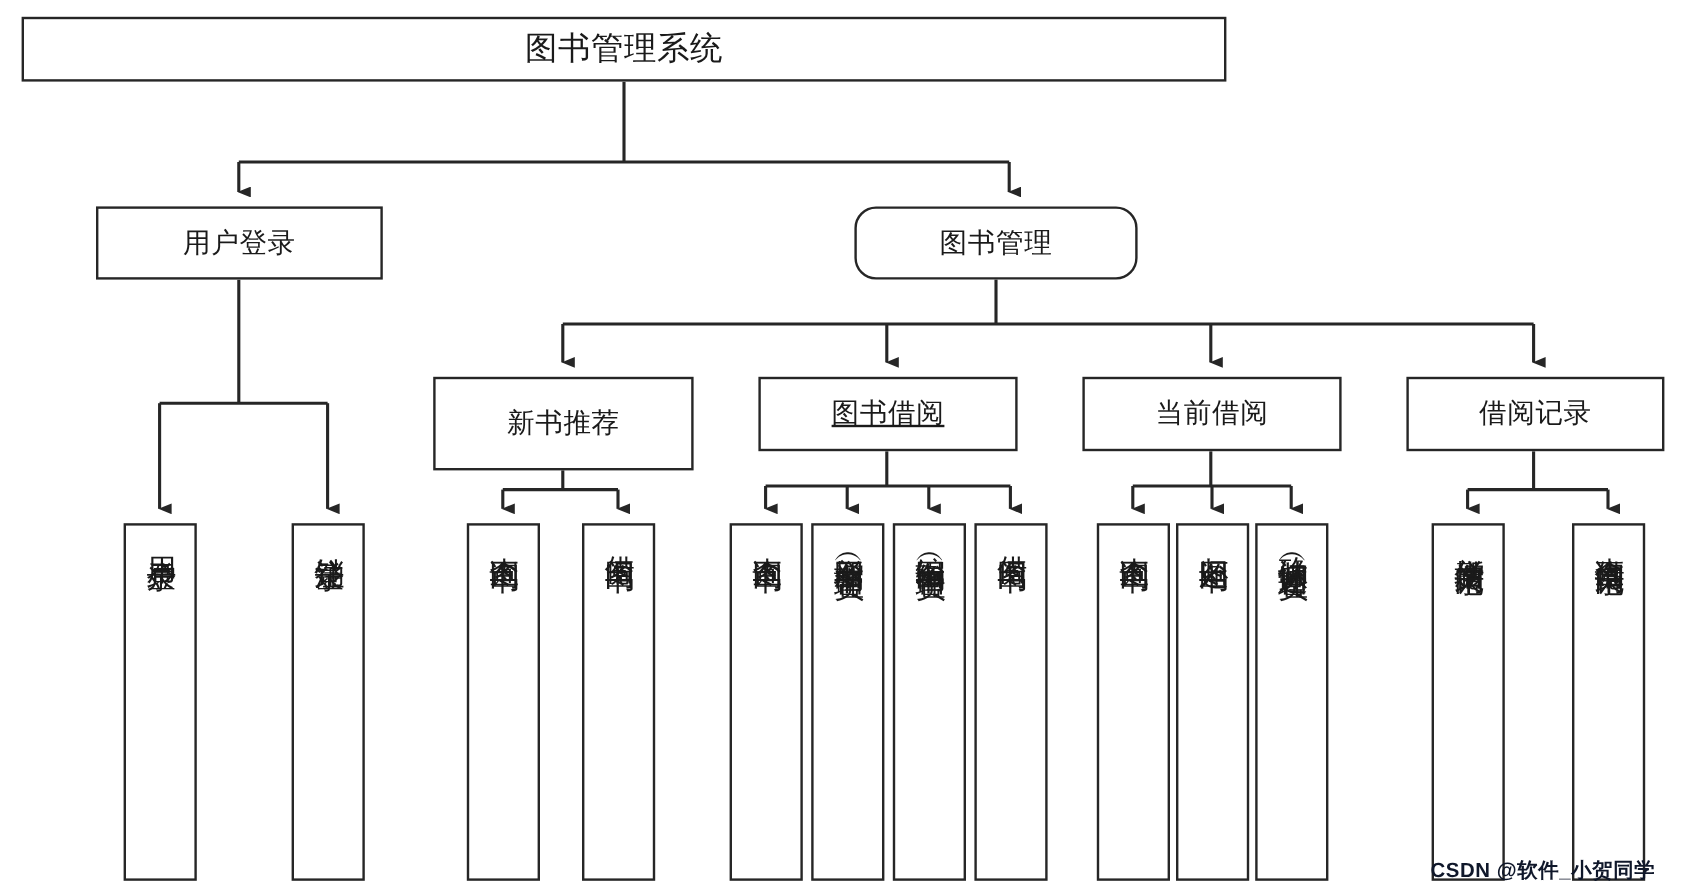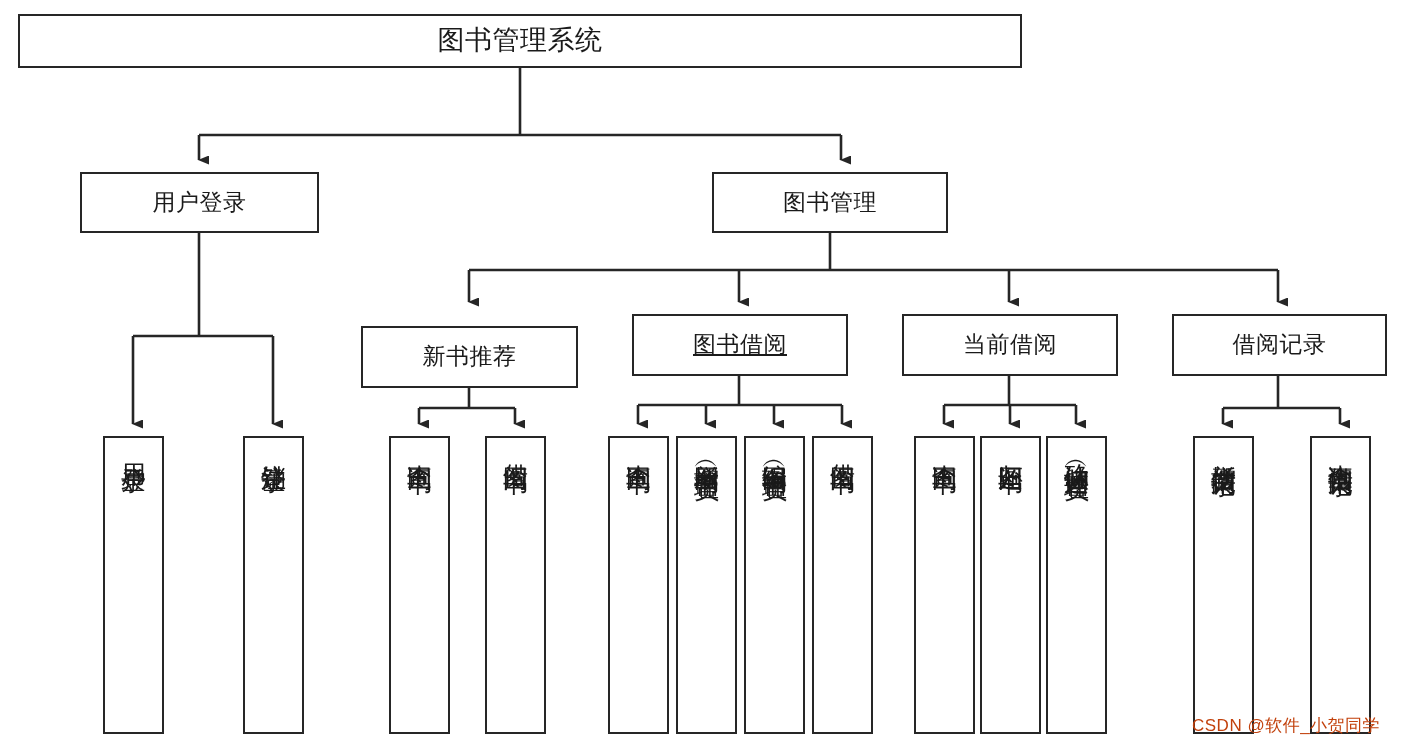--- a/index.html
+++ b/index.html
@@ -59,24 +59,25 @@
     writing-mode: vertical-rl;
     text-orientation: upright;
     font-size: 25px;
     letter-spacing: 2px;
     line-height: 1;
     white-space: nowrap;
   }
   .watermark {
     position: absolute;
     font-size: 17px;
-    color: #c2410c;
+    color: #0f172a;
     letter-spacing: 0.5px;
     white-space: nowrap;
     user-select: none;
+    font-weight: bold;
   }
 </style>
 </head>
 <body>
 
 <div id="diagram-root">
 
   <svg class="connector-layer" viewBox="0 0 1405 747" width="1405" height="747" xmlns="http://www.w3.org/2000/svg">
     <defs>
       <marker id="arrowhead" markerWidth="9" markerHeight="11" refX="4.5" refY="10" orient="auto" markerUnits="userSpaceOnUse">
@@ -127,25 +128,25 @@
     </g>
   </svg>
 
   <div class="node root horizontal" style="left:18px; top:14px; width:1004px; height:54px;">
     <span class="node-label">图书管理系统</span>
   </div>
 
   <div class="node horizontal" style="left:80px; top:172px; width:239px; height:61px;">
     <span class="node-label">用户登录</span>
   </div>
-  <div class="node horizontal" style="left:712px; top:172px; width:236px; height:61px;">
+  <div class="node horizontal" style="left:712px; top:172px; width:236px; height:61px;border-radius:18px;">
     <span class="node-label">图书管理</span>
   </div>
 
-  <div class="node horizontal" style="left:361px; top:314px; width:217px; height:62px;margin-top:12px;">
+  <div class="node horizontal" style="left:361px; top:314px; width:217px; height:78px;">
     <span class="node-label">新书推荐</span>
   </div>
   <div class="node horizontal" style="left:632px; top:314px; width:216px; height:62px;text-decoration:underline;">
     <span class="node-label">图书借阅</span>
   </div>
   <div class="node horizontal" style="left:1172px; top:314px; width:215px; height:62px;">
     <span class="node-label">借阅记录</span>
   </div>
   <div class="node horizontal" style="left:902px; top:314px; width:216px; height:62px;">
     <span class="node-label">当前借阅</span>

